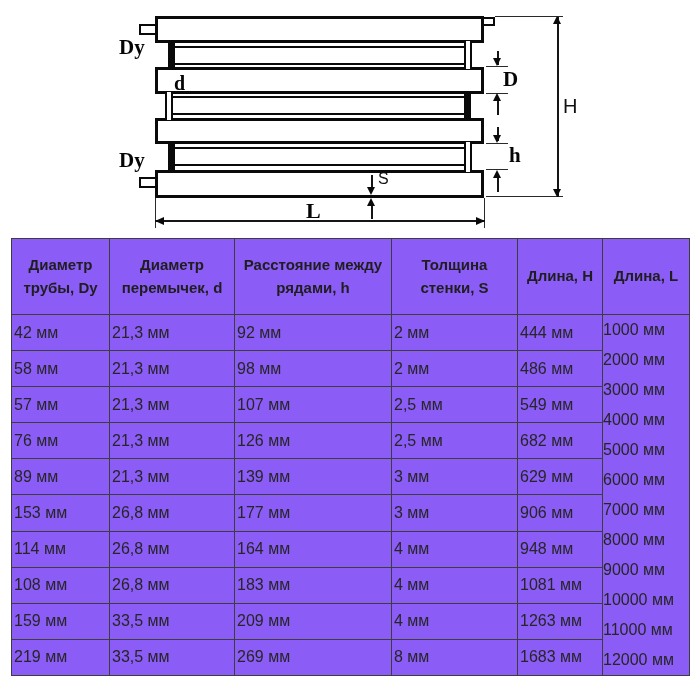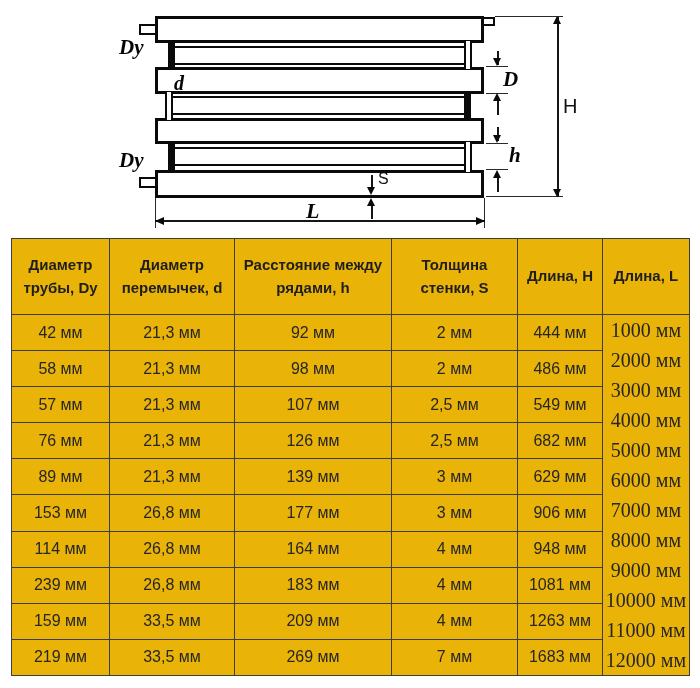--- a/index.html
+++ b/index.html
@@ -13,31 +13,31 @@
   .jdouble{position:absolute;width:8px;box-sizing:border-box;border-left:2px solid #0a0a0a;
            border-right:2px solid #0a0a0a;background:#fff;z-index:3;}
   .dline{position:absolute;background:#151515;z-index:4;}
   .eline{position:absolute;background:#2a2a2a;z-index:4;}
   .tri{position:absolute;width:0;height:0;z-index:5;}
   .tri-down{border-left:4px solid transparent;border-right:4px solid transparent;border-top:8px solid #0a0a0a;}
   .tri-up{border-left:4px solid transparent;border-right:4px solid transparent;border-bottom:8px solid #0a0a0a;}
   .tri-left{border-top:4px solid transparent;border-bottom:4px solid transparent;border-right:9px solid #0a0a0a;}
   .tri-right{border-top:4px solid transparent;border-bottom:4px solid transparent;border-left:9px solid #0a0a0a;}
   .lbl{position:absolute;z-index:6;color:#050505;line-height:1;white-space:nowrap;}
-  .lbl.italic{font-family:"Liberation Serif",serif;font-style:italic;font-weight:bold;}
+  .lbl.italic{font-family:"Liberation Serif",serif;font-weight:bold;}
   .lbl.sans{font-family:"Liberation Sans",sans-serif;font-weight:normal;color:#111;}
   table.spec{position:absolute;left:11px;top:238px;width:678px;border-collapse:collapse;
-             table-layout:fixed;background:#eab308;}
+             table-layout:fixed;background:#8b5cf6;}
   table.spec,.spec th,.spec td{border:1.5px solid #3d3d3d;}
   .spec th{height:75px;font-size:15px;font-weight:bold;line-height:1.5;padding:0 3px;
            text-align:center;vertical-align:middle;color:#1e1e1e;}
-  .spec td{height:34px;font-size:16px;padding:0 2px;text-align:center;
+  .spec td{height:34px;font-size:16px;padding:0 2px;
            vertical-align:middle;color:#262626;}
   .spec td.lengths{vertical-align:middle;padding:0;}
-  .spec td.lengths div{line-height:30px;font-size:20px;font-family:Liberation Serif, serif;}
+  .spec td.lengths div{line-height:30px;font-size:16px;}
 </style>
 </head>
 <body>
 
 <div class="screen">
 
   <div class="diagram">
 
     <div class="band" style="left:170px;top:46px;width:301px;height:19px"></div>
     <div class="band" style="left:170px;top:96px;width:301px;height:19px"></div>
@@ -177,36 +177,36 @@
           <td>906 мм</td>
         </tr>
         <tr>
           <td>114 мм</td>
           <td>26,8 мм</td>
           <td>164 мм</td>
           <td>4 мм</td>
           <td>948 мм</td>
         </tr>
         <tr>
-          <td>239 мм</td>
+          <td>108 мм</td>
           <td>26,8 мм</td>
           <td>183 мм</td>
           <td>4 мм</td>
           <td>1081 мм</td>
         </tr>
         <tr>
           <td>159 мм</td>
           <td>33,5 мм</td>
           <td>209 мм</td>
           <td>4 мм</td>
           <td>1263 мм</td>
         </tr>
         <tr>
           <td>219 мм</td>
           <td>33,5 мм</td>
           <td>269 мм</td>
-          <td>7 мм</td>
+          <td>8 мм</td>
           <td>1683 мм</td>
         </tr>
       </tbody>
   </table>
 
 </div>
 
 </body></html>

